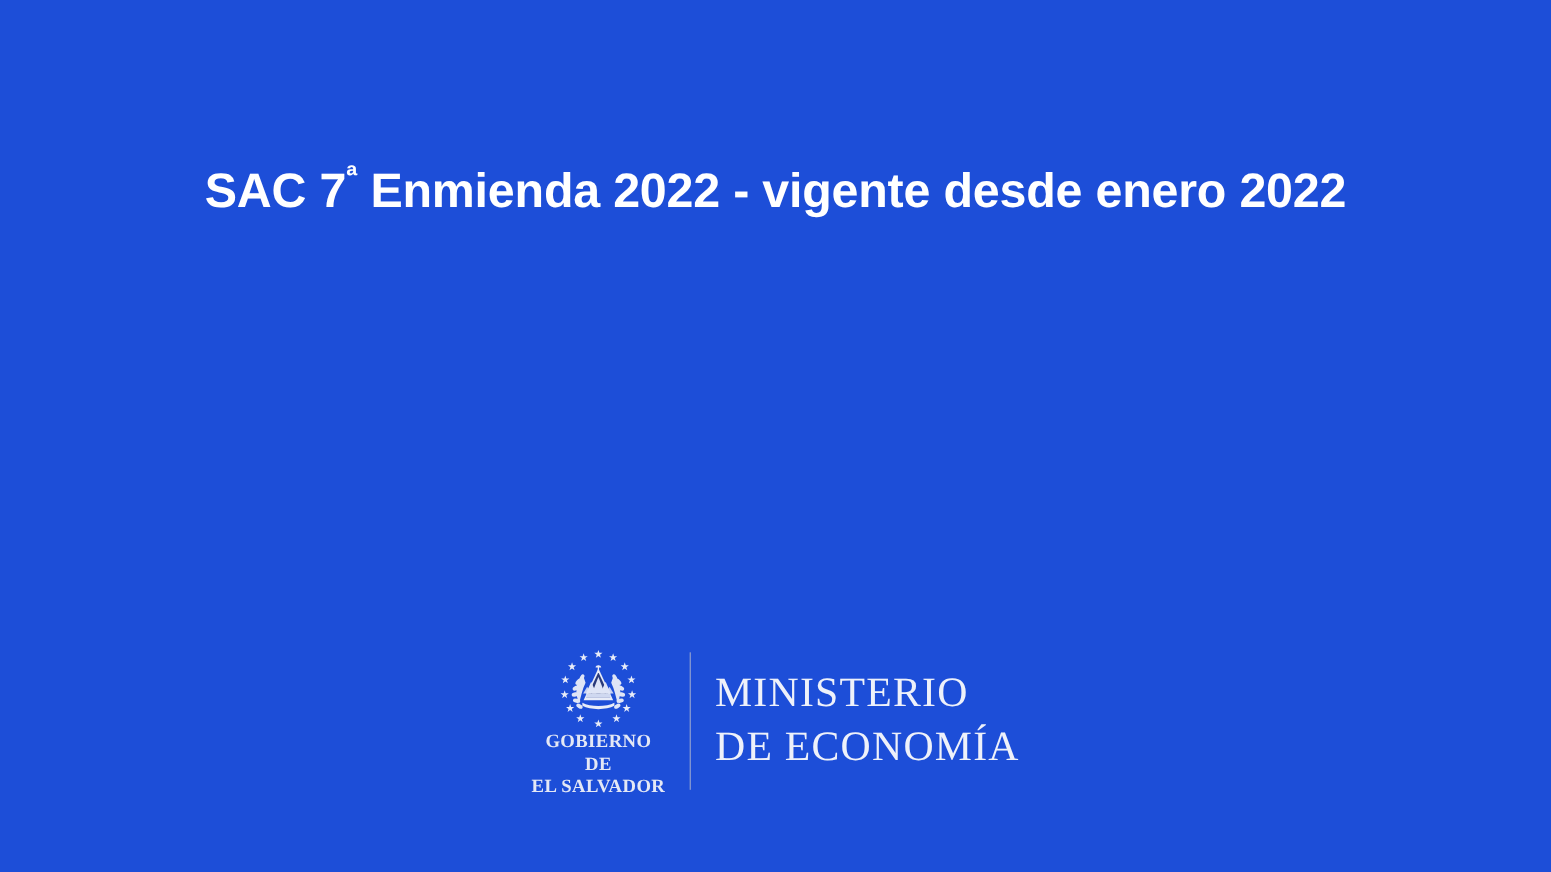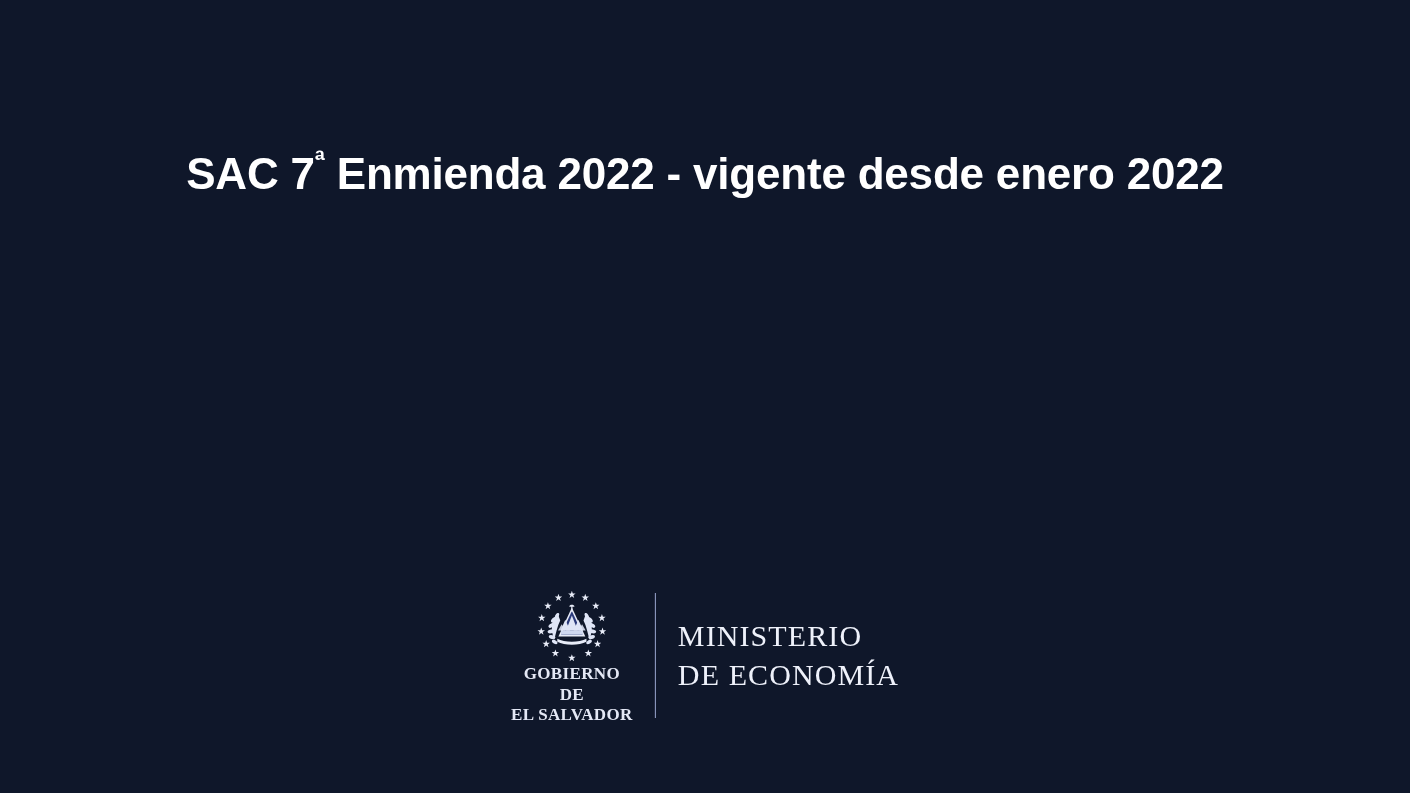--- a/index.html
+++ b/index.html
@@ -14,21 +14,21 @@
     overflow: hidden;
     background: #152066;
     font-family: "Liberation Sans", sans-serif;
     -webkit-font-smoothing: antialiased;
   }
 
   #slide {
     position: relative;
     width: 1410px;
     height: 793px;
-    background: #0f172a;
+    background: #1d4ed8;
     box-sizing: border-box;
   }
 
   
   .title-primary {
     position: absolute;
     left: 50%;
     top: 143px;
     transform: translateX(-50%);
     width: 1040px;
@@ -115,21 +115,21 @@
   }
 
   .logo-right {
     display: flex;
     align-items: center;
   }
 
   .ministry-text {
     font-family: "Liberation Serif", serif;
     font-weight: normal;
-    font-size: 30px;
+    font-size: 38px;
     line-height: 1.3;
     letter-spacing: 1.1px;
     color: #eef1fa;
     white-space: pre-line;
     margin-top: -4px;
   }
 </style>
 </head>
 <body>
 

